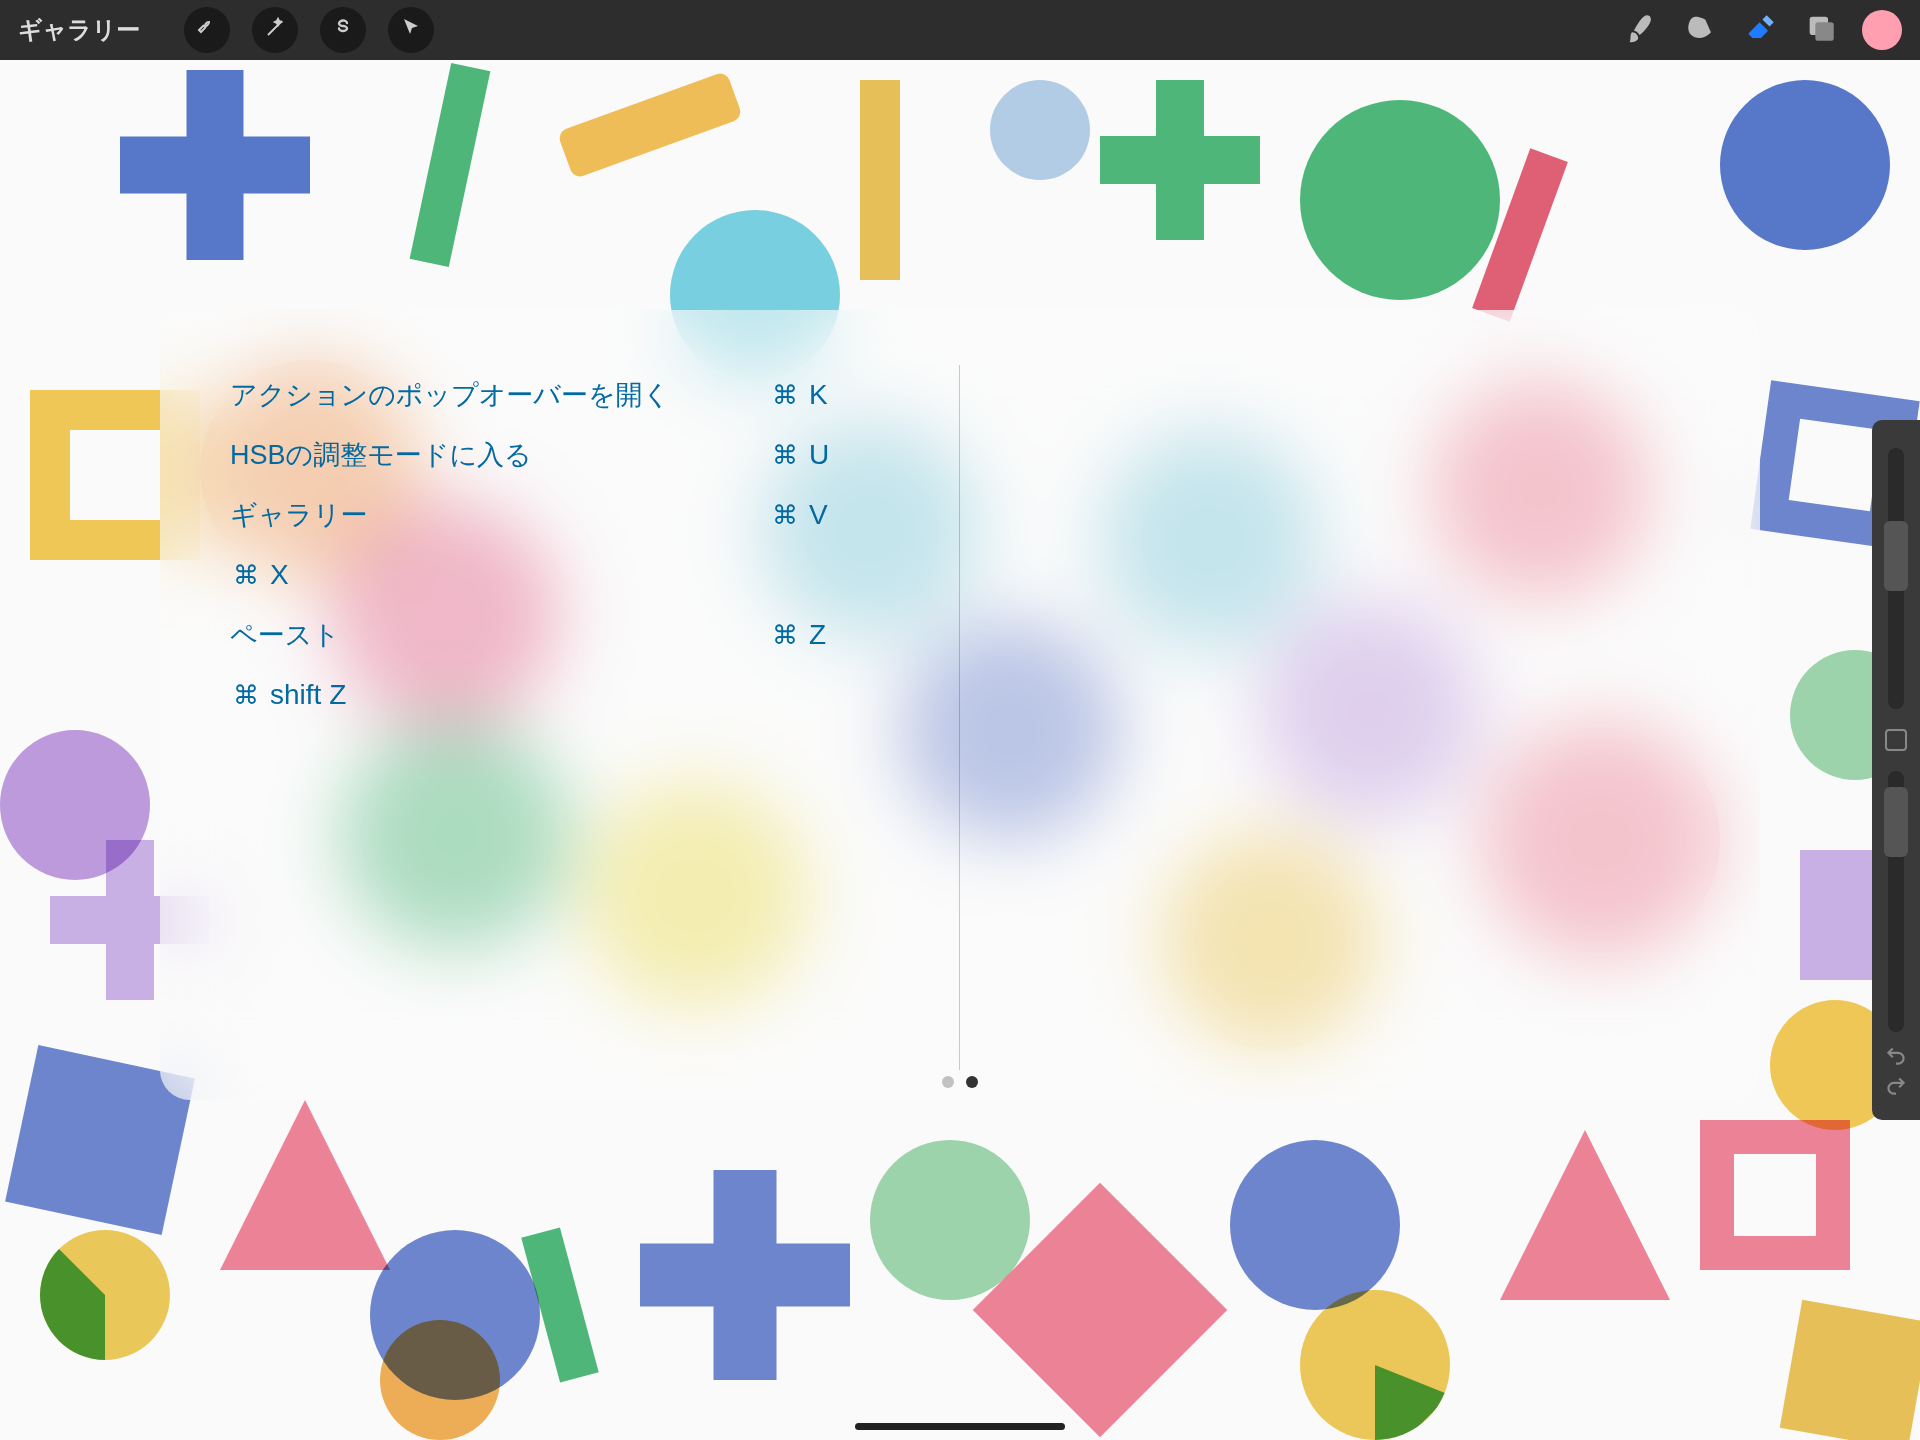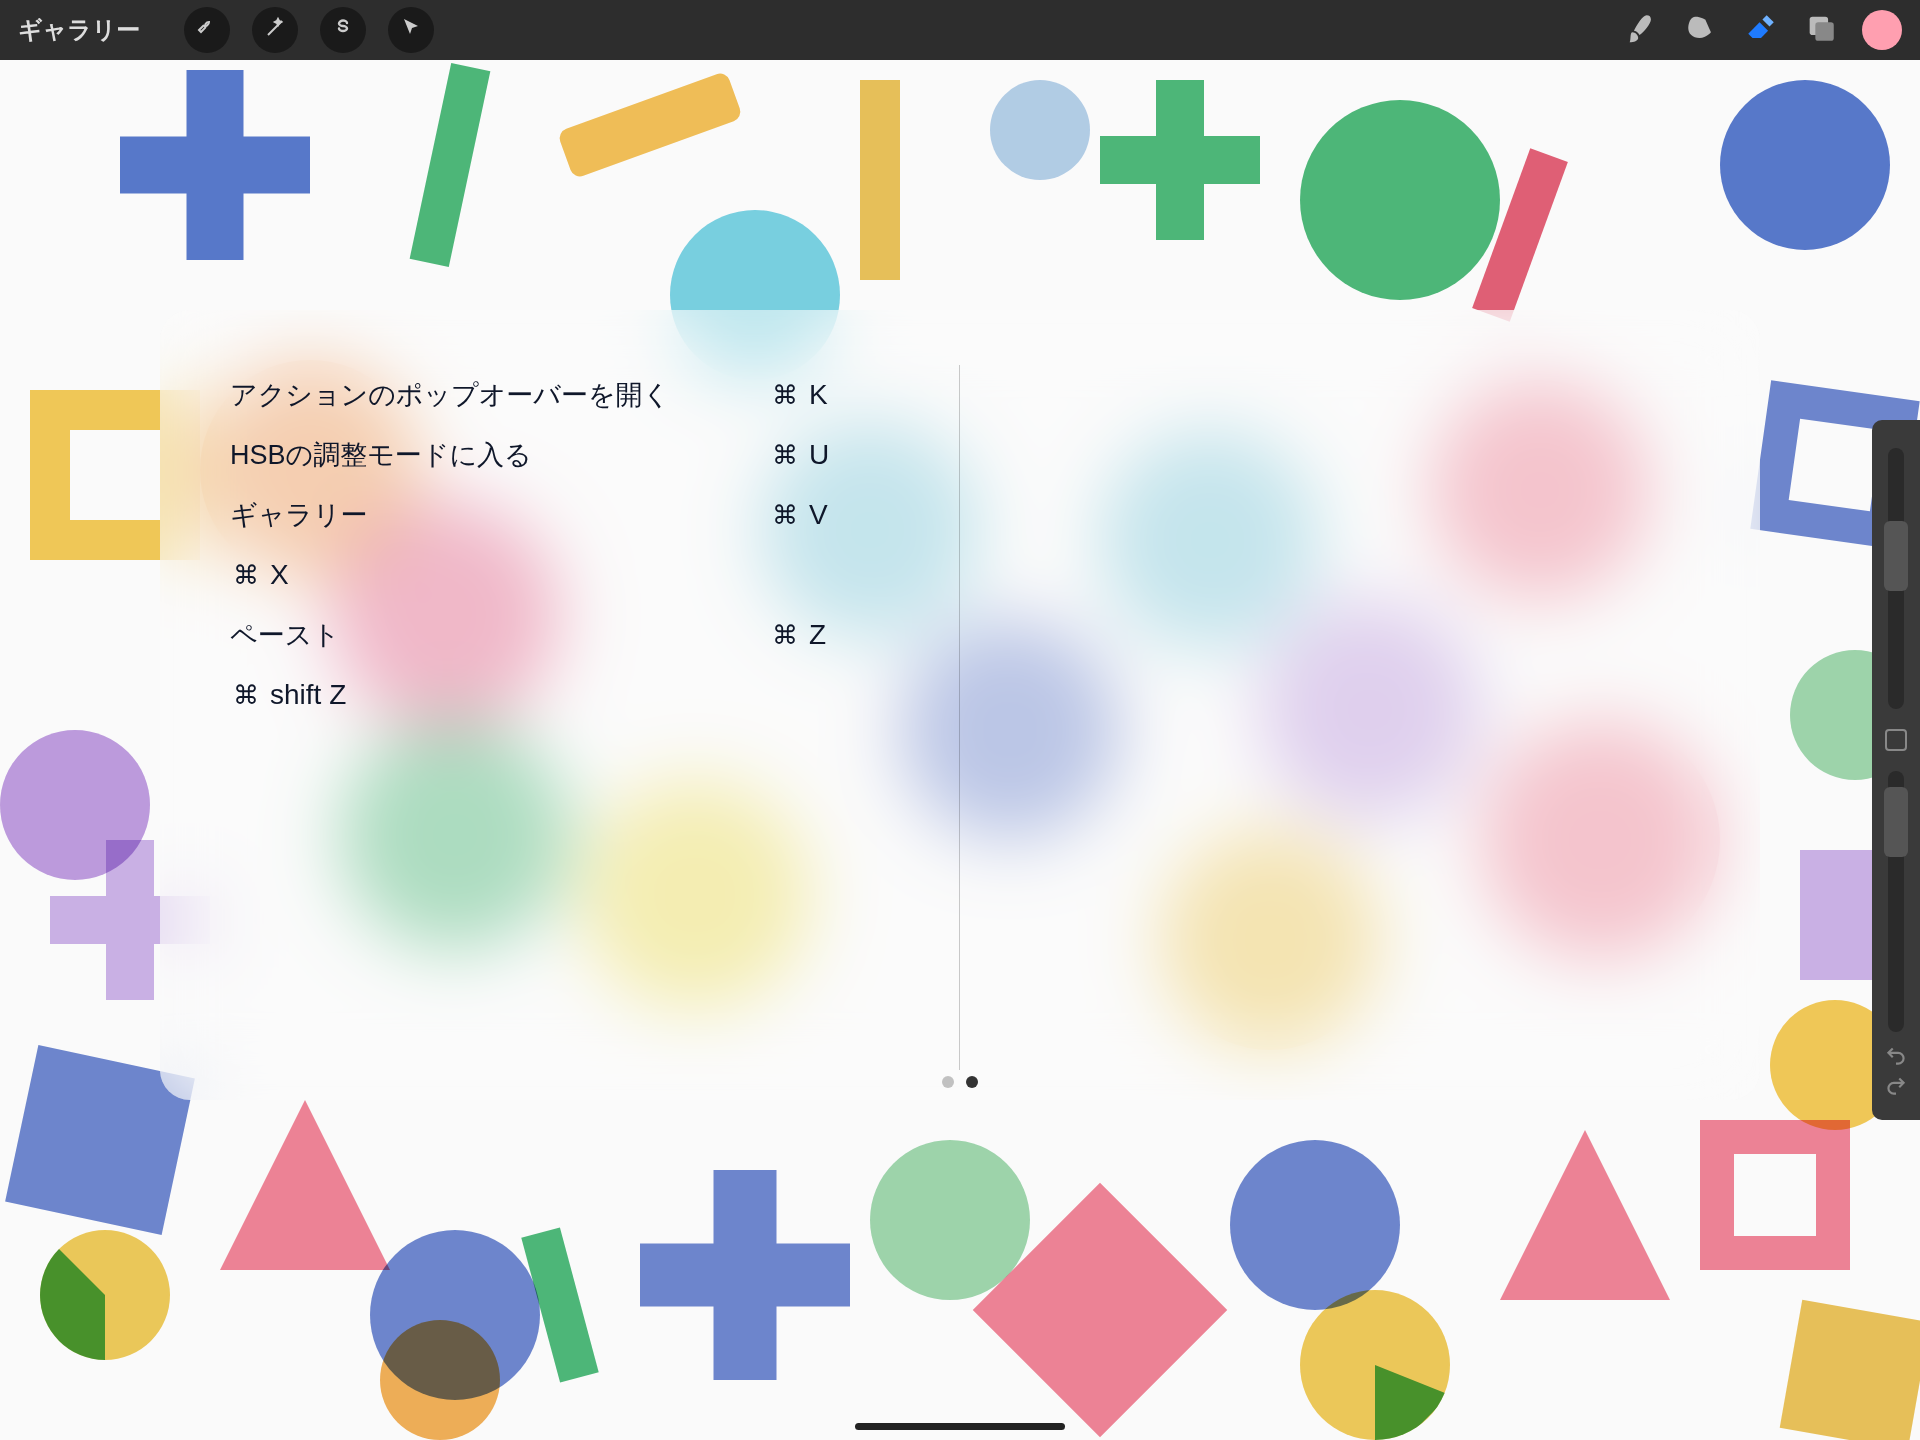--- a/index.html
+++ b/index.html
@@ -57,21 +57,21 @@
     backdrop-filter: blur(36px);
     -webkit-backdrop-filter: blur(36px);
     z-index: 80;
     display: flex;
     padding: 55px 70px 30px 70px;
   }
   .col { width: 50%; position: relative; }
   .col.left { border-right: 1px solid rgba(0,0,0,0.2); padding-right: 30px; }
   .sc-row {
     display: flex; justify-content: space-between; align-items: center;
-    height: 60px; font-size: 27px; color: #0f172a;
+    height: 60px; font-size: 27px; color: #0369a1;
   }
   .sc-label { flex: 1; }
   .sc-keys { display: flex; gap: 8px; align-items: center; min-width: 160px; }
   .sc-keys .cmd { font-size: 26px; width: 32px; text-align: center;}
   .sc-keys .key { font-size: 28px; min-width: 88px; }
 
   .pager {
     position: absolute; bottom: 12px; left: 50%; transform: translateX(-50%);
     display: flex; gap: 12px;
   }

